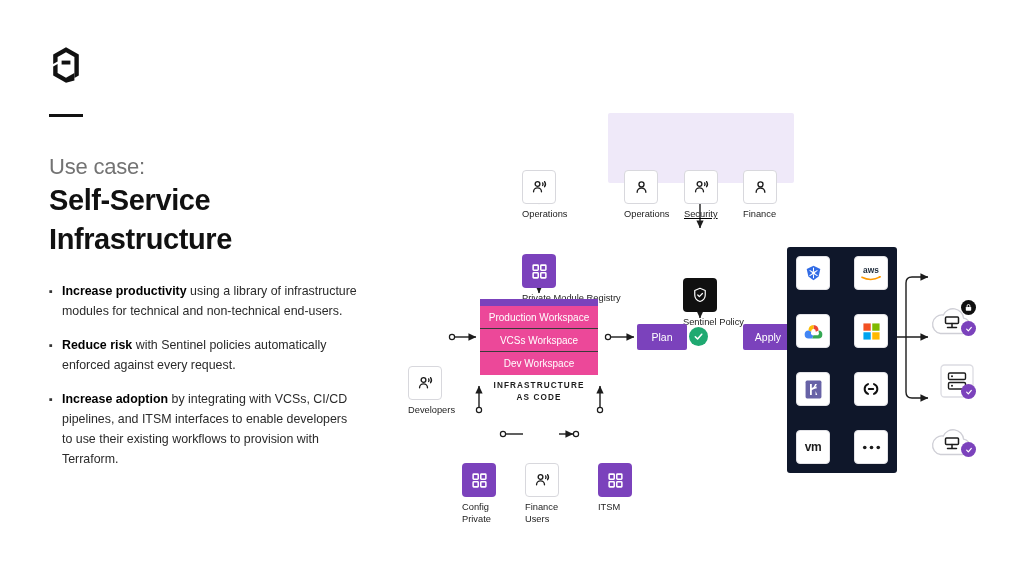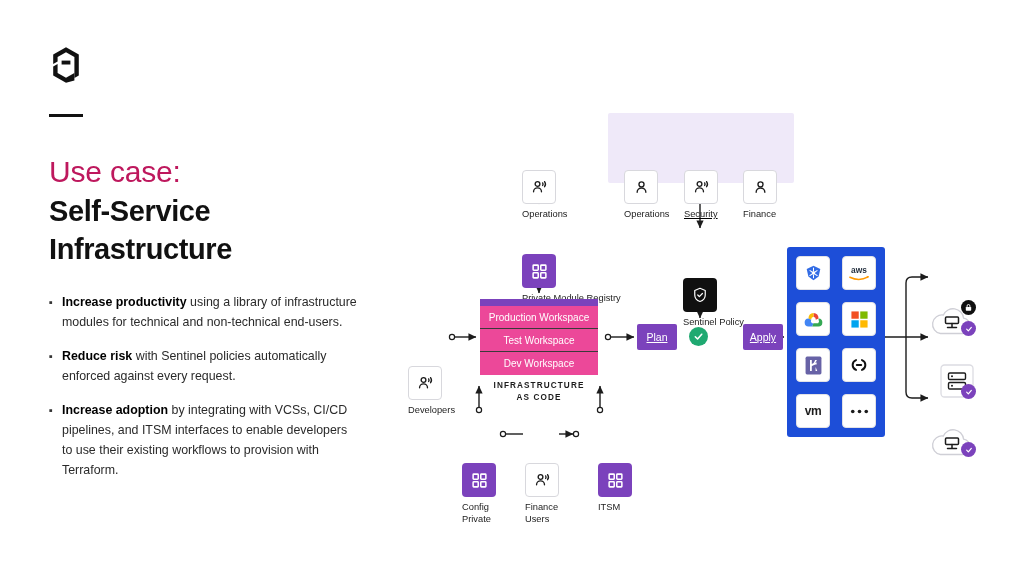--- a/index.html
+++ b/index.html
@@ -15,21 +15,21 @@
   
   .left-panel { position: absolute; left: 49px; top: 46px; width: 330px; }
 
   .logo-mark { width: 34px; height: 38px; display: block; }
   .logo-rule {
     width: 34px; height: 3px; background: #111; margin-top: 30px;
   }
 
   .headline { margin-top: 35px; }
   .headline .line-light {
-    font-size: 30px; font-weight: 400; color: #be185d; line-height: 1.33;
+    font-size: 22px; font-weight: 400; color: #737373; line-height: 1.33;
     letter-spacing: -0.2px;
   }
   .headline .line-bold {
     font-size: 29px; font-weight: 700; color: #111; line-height: 1.33;
     letter-spacing: -0.4px;
   }
 
   .bullets { margin-top: 23px; width: 310px; }
   .bullet { display: flex; margin-bottom: 14px; }
   .bullet-dot {
@@ -72,35 +72,35 @@
   }
   .ws-row:last-child { border-bottom: none; }
   .iac-label {
     position: absolute; width: 118px; text-align: center;
     font-size: 8.2px; font-weight: 700; letter-spacing: 1.1px;
     color: #1c1c1c; line-height: 12px;
   }
 
   
   .step-box {
-    position: absolute; width: 40px; height: 26px; background: #7B42BC;
+    position: absolute; width: 50px; height: 26px; background: #7B42BC;
     color: #fff; font-size: 10.5px; display: flex;
-    align-items: center; justify-content: center; border-radius: 2px; text-decoration: underline;
+    align-items: center; justify-content: center; border-radius: 2px;
   }
   .check-circle {
     position: absolute; width: 19px; height: 19px; border-radius: 50%;
     background: #1fa971; display: flex; align-items: center;
     justify-content: center;
   }
 
   
   .provider-panel {
-    position: absolute; background: #1d4ed8; border-radius: 3px;
+    position: absolute; background: #0f172a; border-radius: 3px;
     padding: 9px; display: grid; grid-template-columns: repeat(2, 34px);
-    grid-auto-rows: 34px; gap: 12px;
+    grid-auto-rows: 34px; gap: 24px;
   }
   .provider-tile {
     background: #fff; border: 1px solid #e2e2e6; border-radius: 4px;
     display: flex; align-items: center; justify-content: center;
     font-size: 11px; font-weight: 700;
   }
 
   
   .badge {
     position: absolute; width: 15px; height: 15px; border-radius: 50%;
@@ -272,21 +272,21 @@
         <path d="M4.5 17.5c0-2.8 2.2-5 5-5s5 2.2 5 5"></path>
         <path d="M16 6.2a3 3 0 0 1 0 3.2M18.4 4.6a5.4 5.4 0 0 1 0 6.4"></path>
       </svg>
     </div>
     <div class="node-label" style="width:34px;margin-left:-17px;padding-left:17px;">Developers</div>
   </div>
 
   <div class="ws-stack" style="left:480px;top:299px;">
     <div class="ws-top"></div>
     <div class="ws-row">Production Workspace</div>
-    <div class="ws-row">Test Workspace</div>
+    <div class="ws-row">VCSs Workspace</div>
     <div class="ws-row">Dev Workspace</div>
   </div>
   <div class="iac-label" style="left:480px;top:380px;">
     <div>INFRASTRUCTURE</div>
     <div>AS CODE</div>
   </div>
 
   <div class="node" style="left:462px;top:417px;">
     <div class="icon-box purple">
       <svg width="17" height="17" viewBox="0 0 20 20" fill="none" stroke="#fff" stroke-width="1.8">

